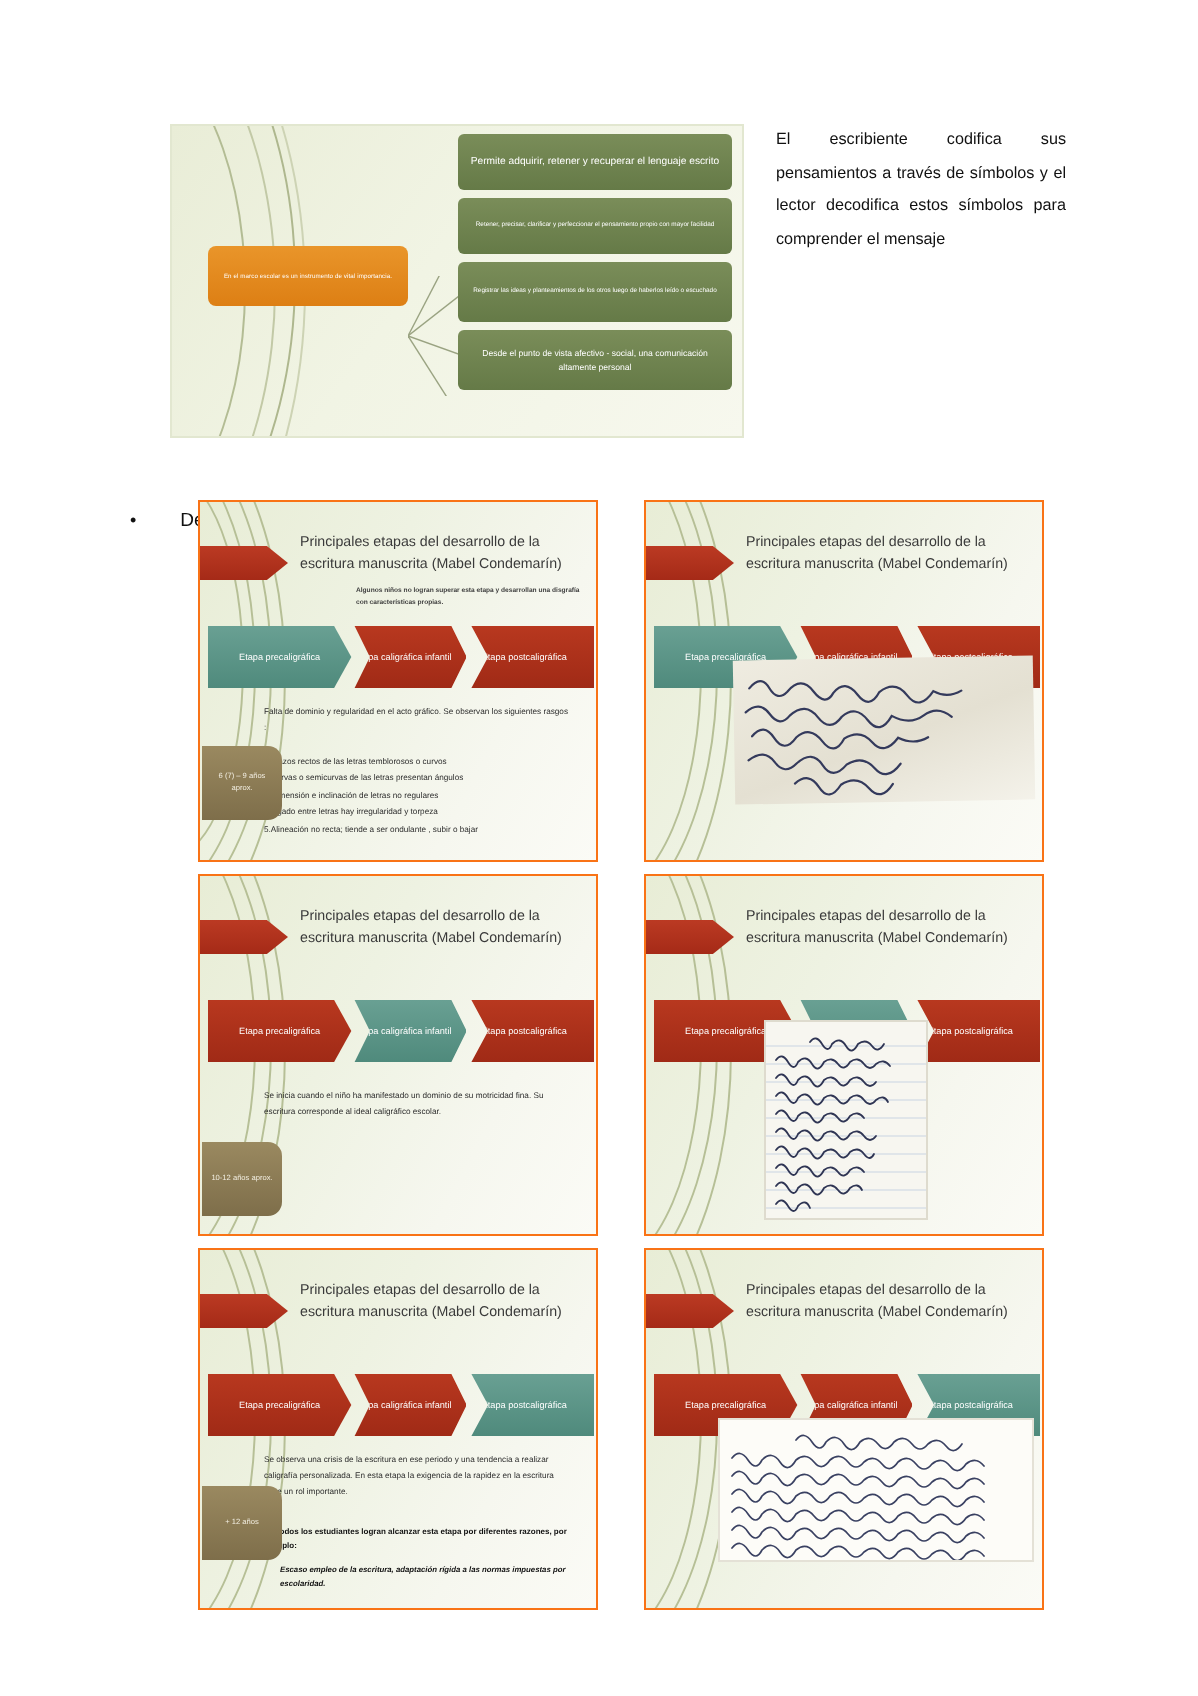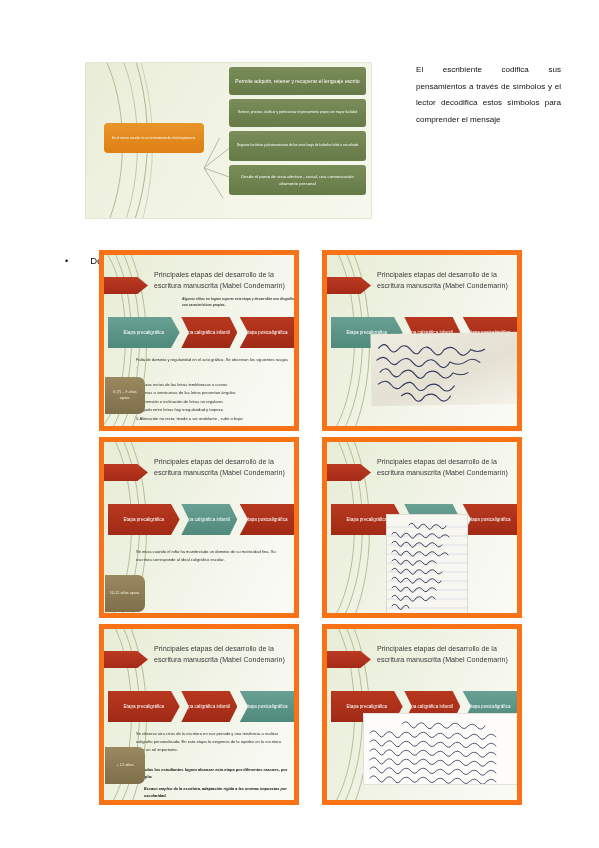--- a/index.html
+++ b/index.html
@@ -23,32 +23,32 @@
   .gb1 span{font-size:5.1px;line-height:1.75;}
   .gb2{top:36px;height:28px;}
   .gb2 span{font-size:3.2px;line-height:1.75;}
   .gb3{top:68px;height:30px;}
   .gb3 span{font-size:3.2px;line-height:1.75;}
   .gb4{top:102px;height:30px;}
   .gb4 span{font-size:4.3px;line-height:1.7;}
 
   .conn{position:absolute;left:118px;top:75px;width:28px;height:60px;}
 
-  .right-text{position:absolute;left:303px;top:0px;width:145px;margin-left:28px;}
+  .right-text{position:absolute;left:303px;top:0px;width:145px;}
   .right-text p{margin:0;font-size:8.1px;line-height:16.6px;text-align:justify;color:#111;}
 
   
   .bullet-row{position:absolute;left:65px;top:231px;display:flex;align-items:baseline;gap:22px;}
   .bullet-dot{font-size:9px;line-height:1;color:#111;}
   .bullet-label{font-size:9.5px;color:#111;margin-top:24px;}
 
   
   .grid{position:absolute;left:99px;top:250px;width:424px;}
   .grid-row{display:flex;gap:23px;margin-bottom:6px;}
-  .slide{width:200px;height:181px;position:relative;overflow:hidden;border:5px solid #f97316;background:#fde047;box-sizing:border-box;}
+  .slide{width:200px;height:181px;position:relative;overflow:hidden;border:1px solid #f97316;background:#fde047;box-sizing:border-box;}
   .slide-bg{position:absolute;inset:0;background:linear-gradient(118deg,#e8edd6 0%,#eef2e2 38%,#f6f7ef 72%,#fbfbf6 100%);}
   .slide .swoosh{border-color:#b6bf96;}
   .s-sw1{width:120px;height:250px;left:-86px;top:-42px;}
   .s-sw2{width:96px;height:225px;left:-70px;top:-30px;border-color:#c5cbab;}
   .s-sw3{width:145px;height:285px;left:-104px;top:-56px;border-color:#ccd2b5;}
   .s-sw4{width:72px;height:190px;left:-52px;top:-14px;border-color:#aab48a;}
 
   .red-tab{position:absolute;left:0;top:22px;width:44px;height:17px;background:#b0301d;background:linear-gradient(180deg,#bb3a23 0%,#a52a17 100%);clip-path:polygon(0 0,76% 0,100% 50%,76% 100%,0 100%);}
   .slide-title{position:absolute;left:50px;top:15px;width:142px;font-size:7.1px;line-height:11.2px;color:#3a3a3a;}
   .sub-note{position:absolute;left:78px;top:42px;width:112px;font-size:3.3px;line-height:1.8;color:#3f3f3f;font-weight:bold;}

